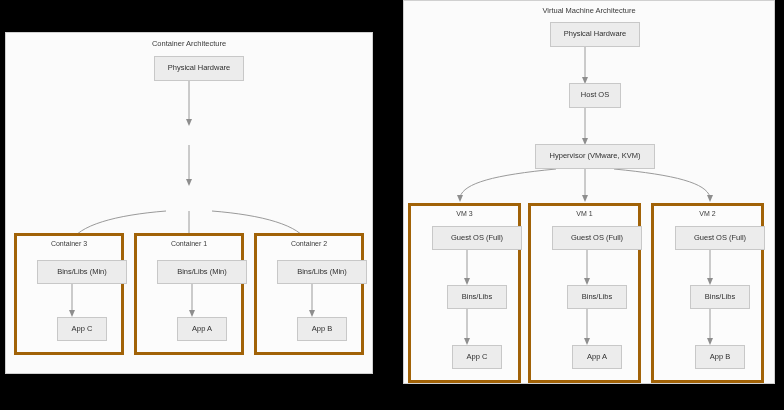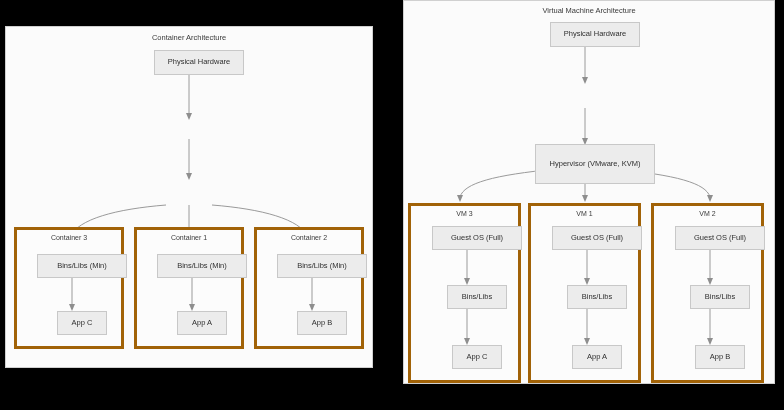--- a/index.html
+++ b/index.html
@@ -1,20 +1,20 @@
 <!DOCTYPE html>
 <html><head>
 <meta charset="utf-8">
 <style>
   html,body{margin:0;padding:0;background:#000;}
   body{width:784px;height:410px;overflow:hidden;font-family:"Liberation Sans",sans-serif;}
   #root{position:relative;width:784px;height:410px;background:#000;}
 
   .panel{position:absolute;background:#fbfbfb;border:1px solid #d0d0d0;box-sizing:border-box;}
-  #panel-container{left:5px;top:26px;width:368px;height:342px;}
+  #panel-container{left:5px;top:32px;width:368px;height:342px;}
   #panel-vm{left:403px;top:0px;width:372px;height:384px;padding-left:12px;}
 
   .panel-title{position:absolute;left:0;right:0;text-align:center;font-size:7.5px;color:#3a3a3a;}
 
   .subgroup{position:absolute;border:3px solid #a16207;background:#fcfcfc;box-sizing:border-box;}
   .subgroup-title{position:absolute;left:0;right:0;top:4px;text-align:center;font-size:7px;color:#3a3a3a;}
 
   .node{position:absolute;background:#ececec;border:1px solid #c8c8c8;box-sizing:border-box;
         display:flex;align-items:center;justify-content:center;font-size:7.5px;color:#2f2f2f;
         text-align:center;line-height:1.1;margin-left:10px;}
@@ -99,21 +99,22 @@
       <polygon points="56,201 53,194 59,194"></polygon>
 
       <line x1="181" y1="168" x2="181" y2="196"></line>
       <polygon points="181,201 178,194 184,194"></polygon>
 
       <path d="M 210,168 C 272,174 302,182 306,196"></path>
       <polygon points="306,201 303,194 309,194"></polygon>
     </svg>
 
     <div class="node" style="left:136px;top:21px;width:90px;height:25px;">Physical Hardware</div>
-    <div class="node" style="left:121px;top:143px;width:120px;height:40px;">Hypervisor (VMware, KVM)</div>
+    <div class="node" style="left:155px;top:82px;width:52px;height:25px;">Host OS</div>
+    <div class="node" style="left:121px;top:143px;width:120px;height:25px;">Hypervisor (VMware, KVM)</div>
 
     <div class="subgroup" style="left:4px;top:202px;width:113px;height:180px;">
       <div class="subgroup-title">VM 3</div>
       <svg class="edges">
         <line x1="56" y1="44" x2="56" y2="74"></line>
         <polygon points="56,79 53,72 59,72"></polygon>
         <line x1="56" y1="103" x2="56" y2="134"></line>
         <polygon points="56,139 53,132 59,132"></polygon>
       </svg>
       <div class="node" style="left:11px;top:20px;width:90px;height:24px;">Guest OS (Full)</div>

